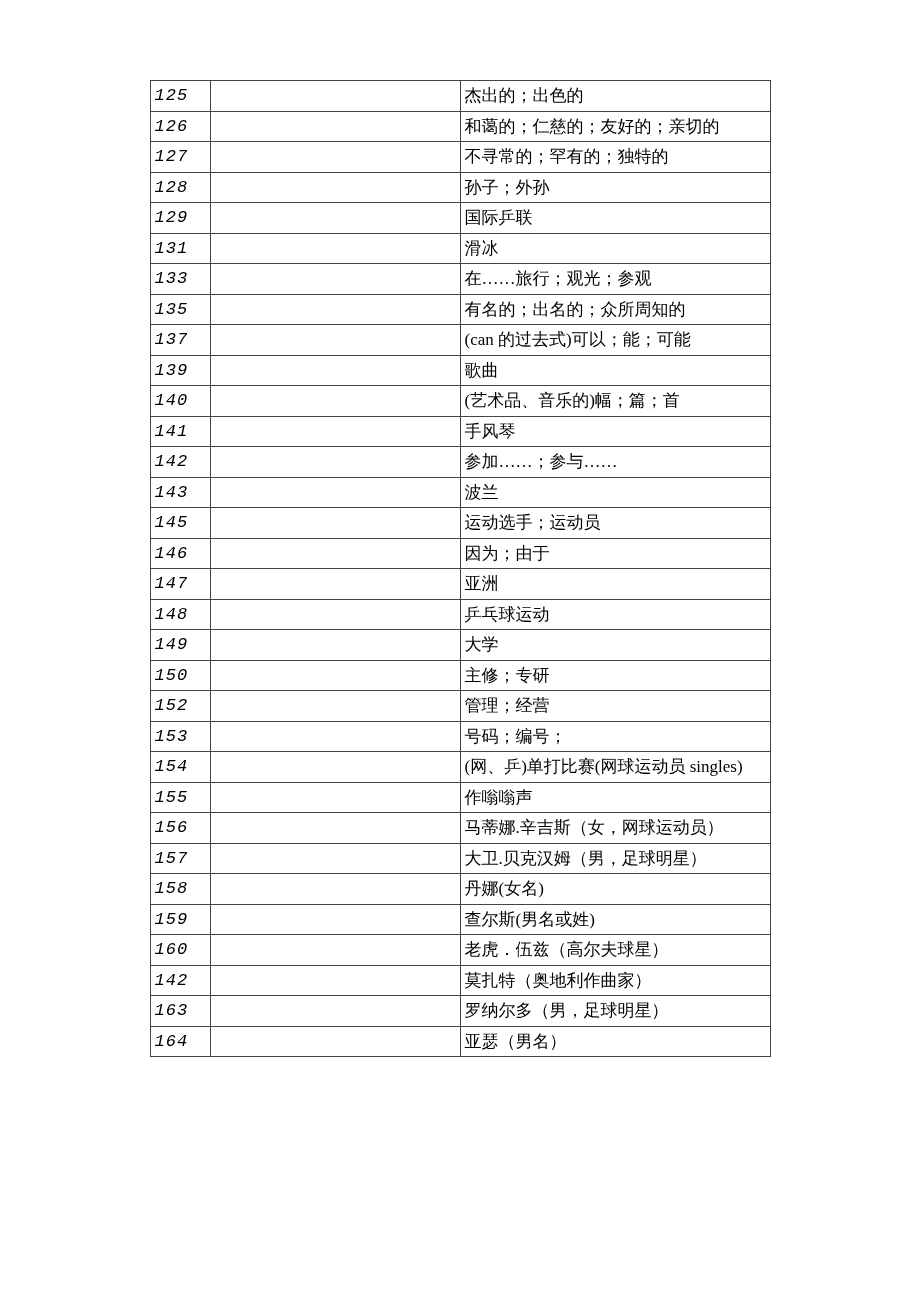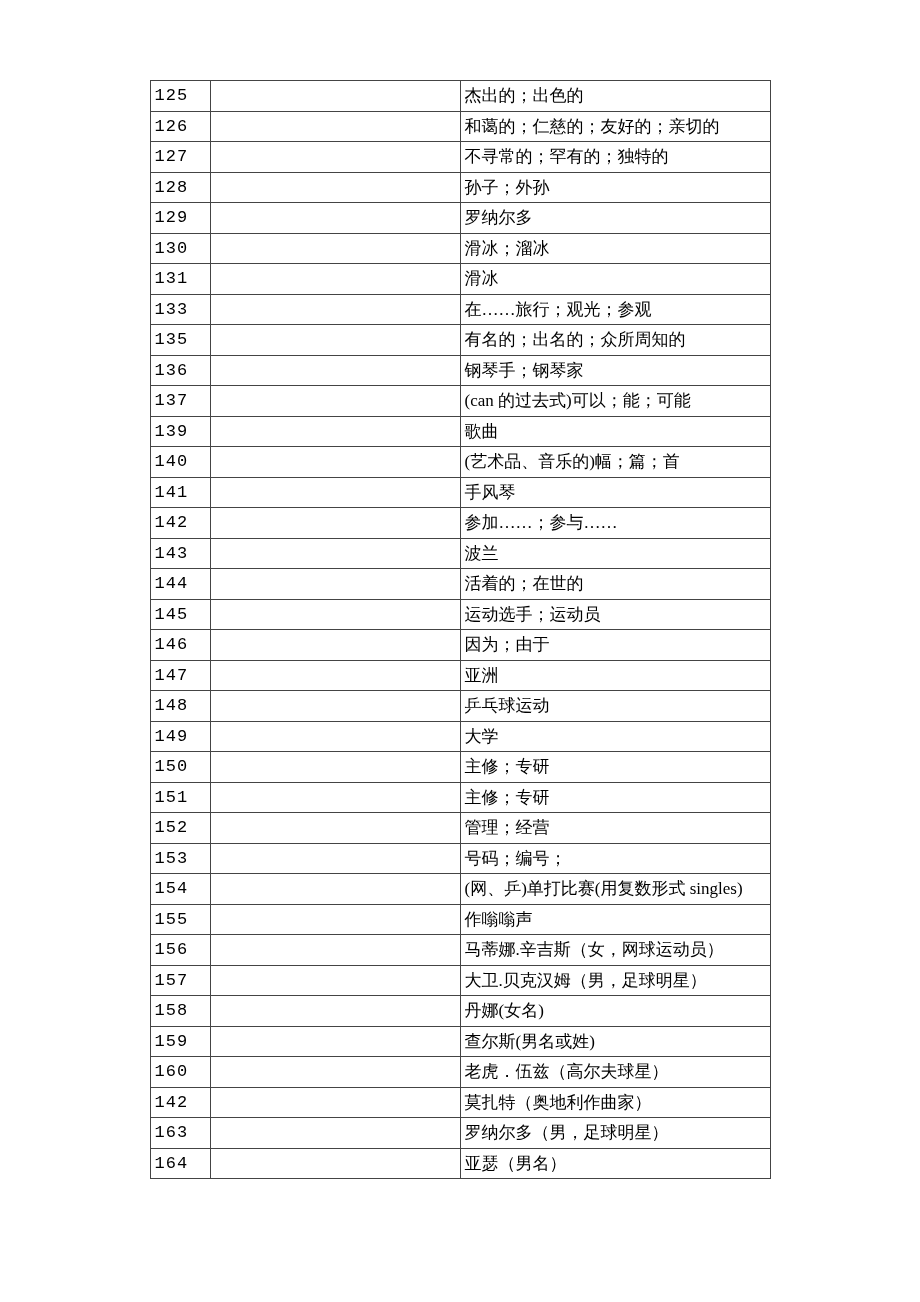--- a/index.html
+++ b/index.html
@@ -27,20 +27,21 @@
     line-height: 1.5;
     vertical-align: top;
     word-break: break-word;
   }
   col.c1 { width: 60px; }
   col.c2 { width: 250px; }
   col.c3 { width: 310px; }
   .num {
     font-family: "Courier New", monospace;
     letter-spacing: 1px;
+    font-style: italic;
   }
   .cn {
     font-family: "KaiTi", "楷体", "SimSun", serif;
   }
 </style>
 </head>
 <body>
 
 <div class="page">
   <table>
@@ -66,48 +67,38 @@
           <td class="cn">不寻常的；罕有的；独特的</td>
         </tr>
         <tr>
           <td class="num">128</td>
           <td></td>
           <td class="cn">孙子；外孙</td>
         </tr>
         <tr>
           <td class="num">129</td>
           <td></td>
-          <td class="cn">罗纳尔多</td>
-        </tr>
-        <tr>
-          <td class="num">130</td>
-          <td></td>
-          <td class="cn">滑冰；溜冰</td>
+          <td class="cn">国际乒联</td>
         </tr>
         <tr>
           <td class="num">131</td>
           <td></td>
           <td class="cn">滑冰</td>
         </tr>
         <tr>
           <td class="num">133</td>
           <td></td>
           <td class="cn">在……旅行；观光；参观</td>
         </tr>
         <tr>
           <td class="num">135</td>
           <td></td>
           <td class="cn">有名的；出名的；众所周知的</td>
         </tr>
         <tr>
-          <td class="num">136</td>
-          <td></td>
-          <td class="cn">钢琴手；钢琴家</td>
-        </tr>
-        <tr>
           <td class="num">137</td>
           <td></td>
           <td class="cn">(can 的过去式)可以；能；可能</td>
         </tr>
         <tr>
           <td class="num">139</td>
           <td></td>
           <td class="cn">歌曲</td>
         </tr>
         <tr>
@@ -124,25 +115,20 @@
           <td class="num">142</td>
           <td></td>
           <td class="cn">参加……；参与……</td>
         </tr>
         <tr>
           <td class="num">143</td>
           <td></td>
           <td class="cn">波兰</td>
         </tr>
         <tr>
-          <td class="num">144</td>
-          <td></td>
-          <td class="cn">活着的；在世的</td>
-        </tr>
-        <tr>
           <td class="num">145</td>
           <td></td>
           <td class="cn">运动选手；运动员</td>
         </tr>
         <tr>
           <td class="num">146</td>
           <td></td>
           <td class="cn">因为；由于</td>
         </tr>
         <tr>
@@ -159,38 +145,33 @@
           <td class="num">149</td>
           <td></td>
           <td class="cn">大学</td>
         </tr>
         <tr>
           <td class="num">150</td>
           <td></td>
           <td class="cn">主修；专研</td>
         </tr>
         <tr>
-          <td class="num">151</td>
-          <td></td>
-          <td class="cn">主修；专研</td>
-        </tr>
-        <tr>
           <td class="num">152</td>
           <td></td>
           <td class="cn">管理；经营</td>
         </tr>
         <tr>
           <td class="num">153</td>
           <td></td>
           <td class="cn">号码；编号；</td>
         </tr>
         <tr>
           <td class="num">154</td>
           <td></td>
-          <td class="cn">(网、乒)单打比赛(用复数形式 singles)</td>
+          <td class="cn">(网、乒)单打比赛(网球运动员 singles)</td>
         </tr>
         <tr>
           <td class="num">155</td>
           <td></td>
           <td class="cn">作嗡嗡声</td>
         </tr>
         <tr>
           <td class="num">156</td>
           <td></td>
           <td class="cn">马蒂娜.辛吉斯（女，网球运动员）</td>

